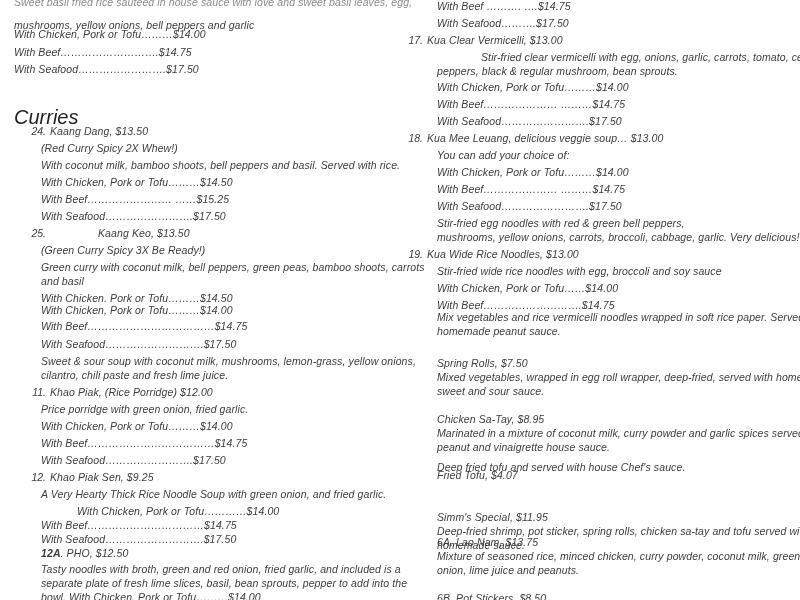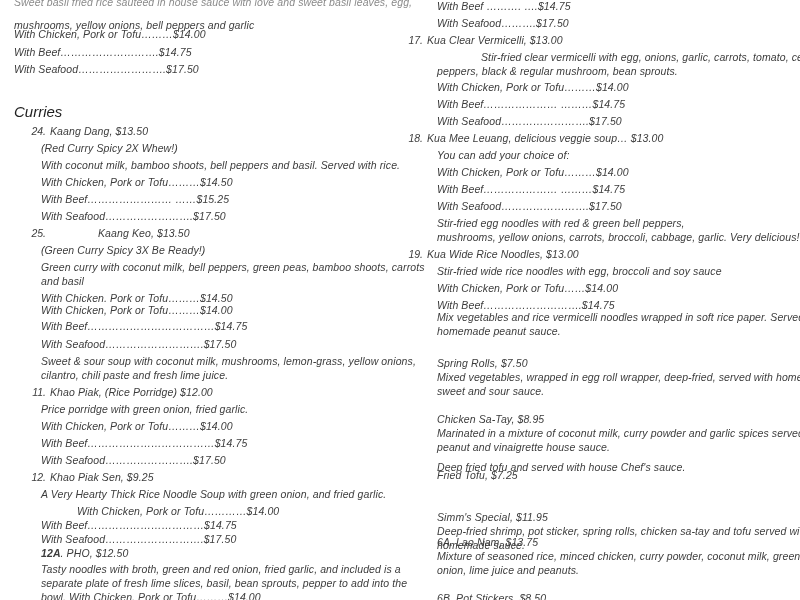--- a/index.html
+++ b/index.html
@@ -29,21 +29,21 @@
     font-size: 10.5px;
     line-height: 12px;
     white-space: nowrap;
     letter-spacing: 0.01em;
   }
   .bold { font-weight: bold; }
 
   
   .section-title {
     position: absolute;
-    font-size: 15px;
+    font-size: 20px;
     line-height: 24px;
     font-weight: normal;
     color: #1f1f1f;
     letter-spacing: 0;
   }
 
   
   .num {
     position: absolute;
     font-size: 10.5px;
@@ -167,21 +167,21 @@
     <div class="ln" style="left:37px; top:325px;">homemade peanut sauce.</div>
 
     <div class="ln" style="left:37px; top:357px;">Spring Rolls, $7.50</div>
     <div class="ln" style="left:37px; top:371px;">Mixed vegetables, wrapped in egg roll wrapper, deep-fried, served with homemade</div>
     <div class="ln" style="left:37px; top:385px;">sweet and sour sauce.</div>
 
     <div class="ln" style="left:37px; top:413px;">Chicken Sa-Tay, $8.95</div>
     <div class="ln" style="left:37px; top:427px;">Marinated in a mixture of coconut milk, curry powder and garlic spices served with</div>
     <div class="ln" style="left:37px; top:441px;">peanut and vinaigrette house sauce.</div>
 
-    <div class="ln" style="left:37px; top:469px;">Fried Tofu, $7.25</div>
+    <div class="ln" style="left:37px; top:469px;">Fried Tofu, $4.07</div>
     <div class="ln" style="left:37px; top:461px;">Deep fried tofu and served with house Chef's sauce.</div>
 
     <div class="ln" style="left:37px; top:511px;">Simm's Special, $11.95</div>
     <div class="ln" style="left:37px; top:525px;">Deep-fried shrimp, pot sticker, spring rolls, chicken sa-tay and tofu served with</div>
     <div class="ln" style="left:37px; top:539px;">homemade sauce.</div>
 
     <div class="ln" style="left:37px; top:536px;">6A. Lao Nam, $13.75</div>
     <div class="ln" style="left:37px; top:550px;">Mixture of seasoned rice, minced chicken, curry powder, coconut milk, green and red</div>
     <div class="ln" style="left:37px; top:564px;">onion, lime juice and peanuts.</div>
 

